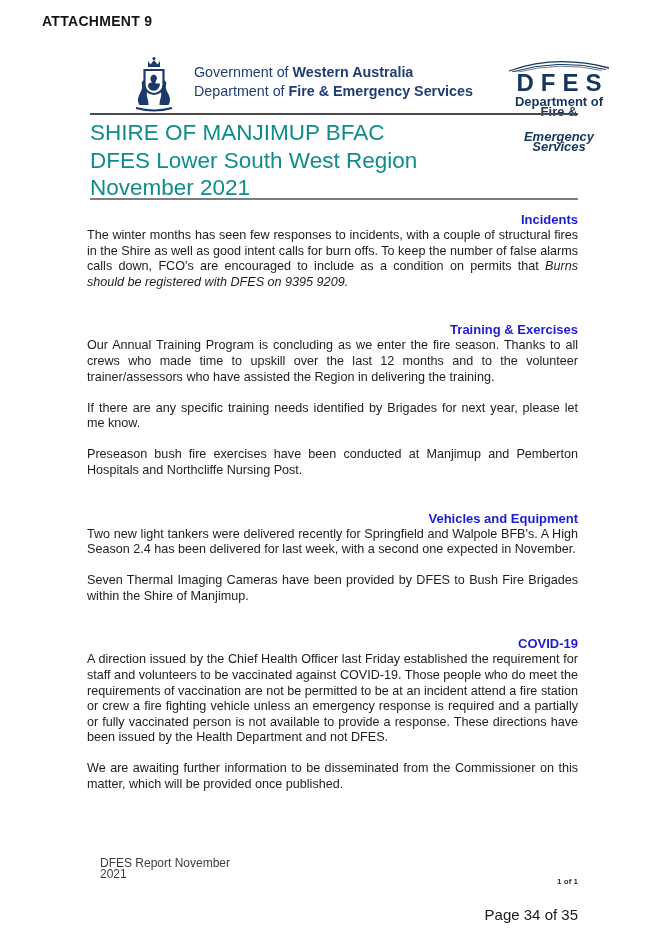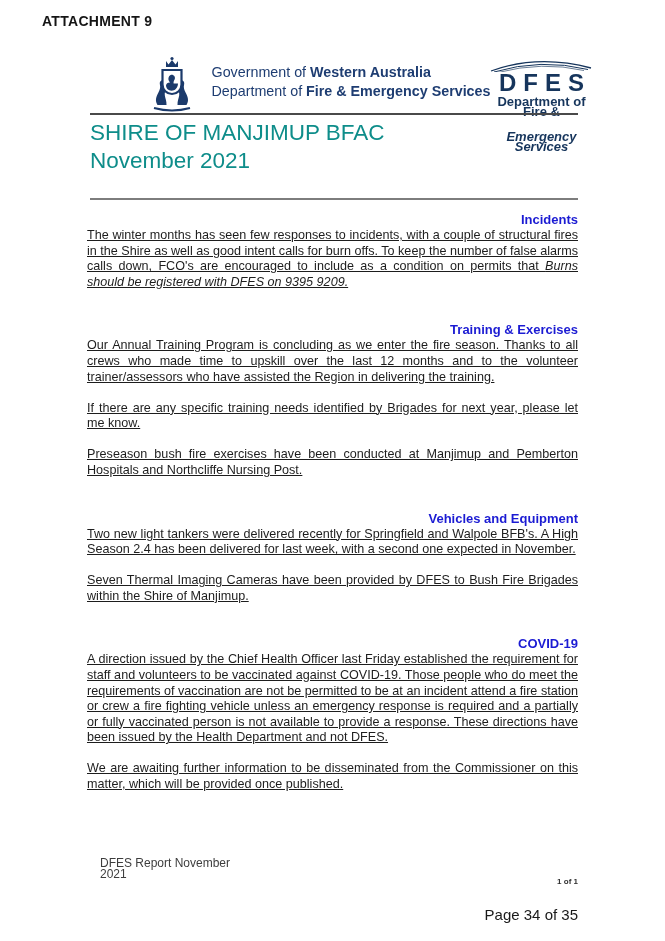--- a/index.html
+++ b/index.html
@@ -6,21 +6,21 @@
   body{
     width:665px;height:941px;position:relative;background:#ffffff;
     font-family:"Liberation Sans", sans-serif;color:#1d1d1d;overflow:hidden;
   }
   .attachment{
     position:absolute;left:42px;top:13px;
     font-size:14px;font-weight:700;letter-spacing:.3px;color:#151515;
   }
   .header-row{
     position:absolute;left:127px;top:56px;width:483px;
-    display:flex;justify-content:center;align-items:flex-start;
+    display:flex;justify-content:space-between;align-items:flex-start;
   }
   .gov-logo{display:flex;}
   .gov-text{margin-left:13px;padding-top:7px;font-size:14.3px;line-height:18.5px;color:#1e3d72;}
   .gov-text b{font-weight:700;}
   .dfes-logo{width:102px;text-align:center;color:#16355c;margin-top:1px;}
   .dfes-arcs{display:block;margin:0 auto;}
   .dfes-acronym{
     font-family:Liberation Sans, sans-serif;font-size:24px;font-weight:600;
     letter-spacing:7px;margin-right:-7px;line-height:24px;margin-top:-1px;
   }
@@ -32,21 +32,21 @@
   }
   .rule-bottom{position:absolute;left:90px;top:198px;width:488px;border-top:2px solid #7d7d7d;}
   .content{
     position:absolute;left:87px;top:212px;width:491px;
     font-size:12.6px;line-height:15.6px;text-align:justify;color:#1d1d1d;
   }
   .content h2{
     font-size:13px;line-height:16px;margin:0;color:#1b1bd3;
     font-weight:700;text-align:right;
   }
-  .content p{margin:0;text-decoration:underline;}
+  .content p{margin:0;}
   .content p.gap{margin-top:15.5px;}
   .content section + section{margin-top:32px;}
   .content em{font-style:italic;}
   .footer-report{position:absolute;left:100px;top:858px;font-size:12px;line-height:10.5px;color:#3d3d3d;}
   .footer-count{position:absolute;right:87px;top:877px;font-size:8px;font-weight:700;color:#303030;}
   .page-number{position:absolute;right:87px;top:906px;font-size:15px;color:#1a1a1a;padding-left:46px;}
 </style>
 </head>
 <body>
 
@@ -83,20 +83,21 @@
     <div class="dfes-acronym">DFES</div>
     <div class="dfes-sub">Department of Fire &amp;</div>
     <div class="dfes-sub" style="margin-top:16px;font-style:italic;">Emergency Services</div>
   </div>
 </div>
 
 <div class="rule-top"></div>
 
 <div class="doc-title">
   <div>SHIRE OF MANJIMUP BFAC</div>
+  <div>DFES Lower South West Region</div>
   <div>November 2021</div>
 </div>
 
 <div class="rule-bottom"></div>
 
 <main class="content">
   <section>
     <h2>Incidents</h2>
     <p><span>The winter months has seen few responses to incidents, with a couple of structural fires in the Shire as well as good intent calls for burn offs.  To keep the number of false alarms calls down, FCO's are encouraged to include as a condition on permits that </span><em>Burns should be registered with DFES on 9395 9209.</em></p>
   </section>

